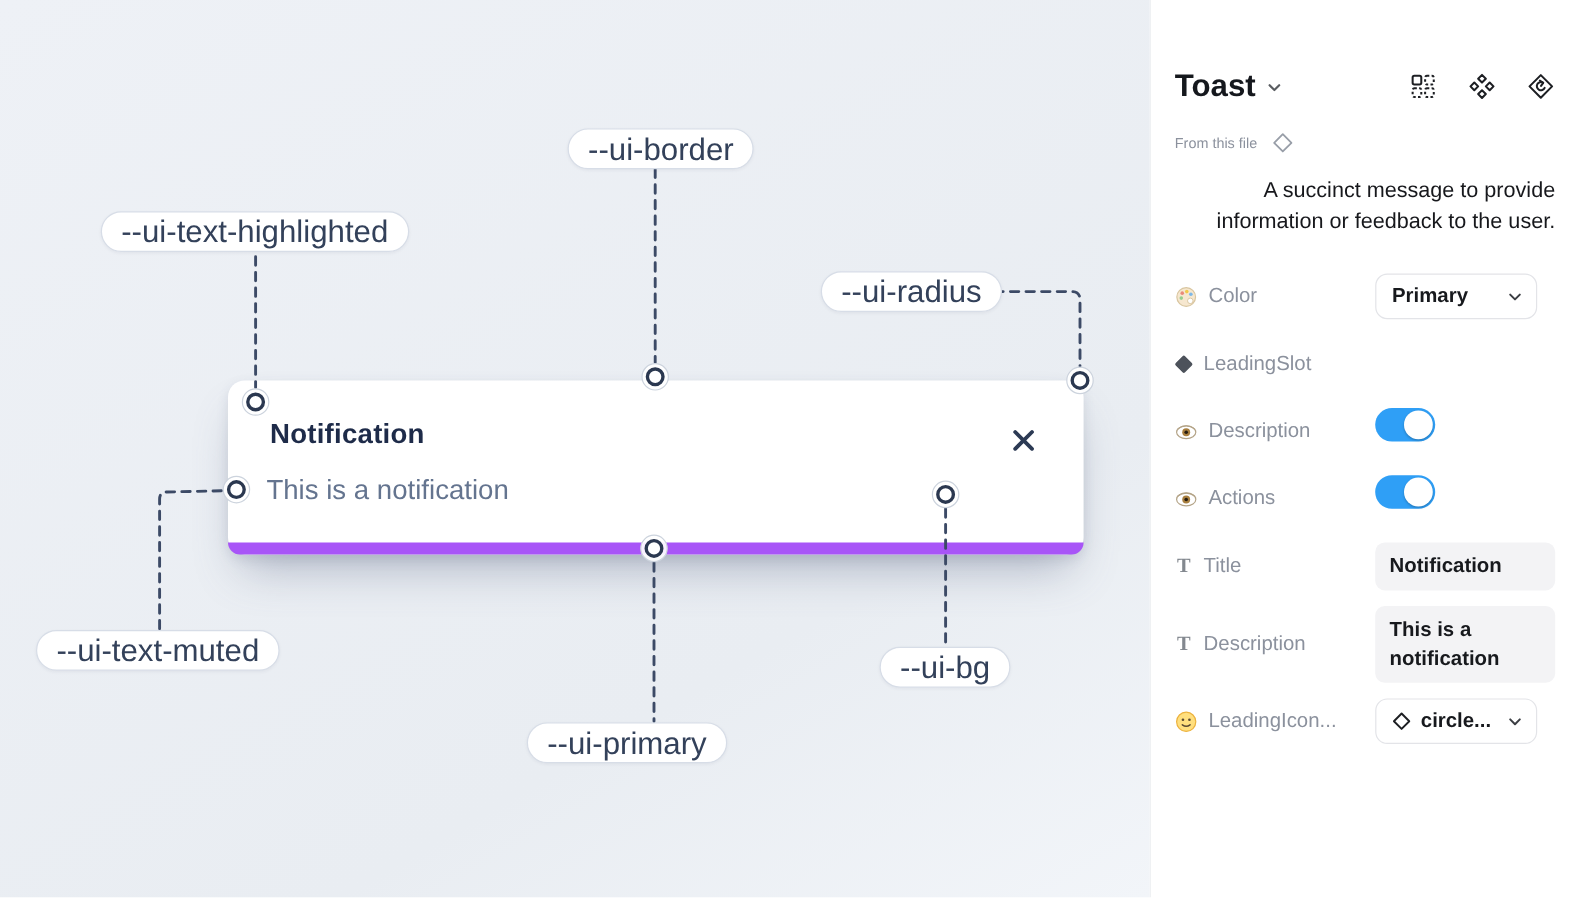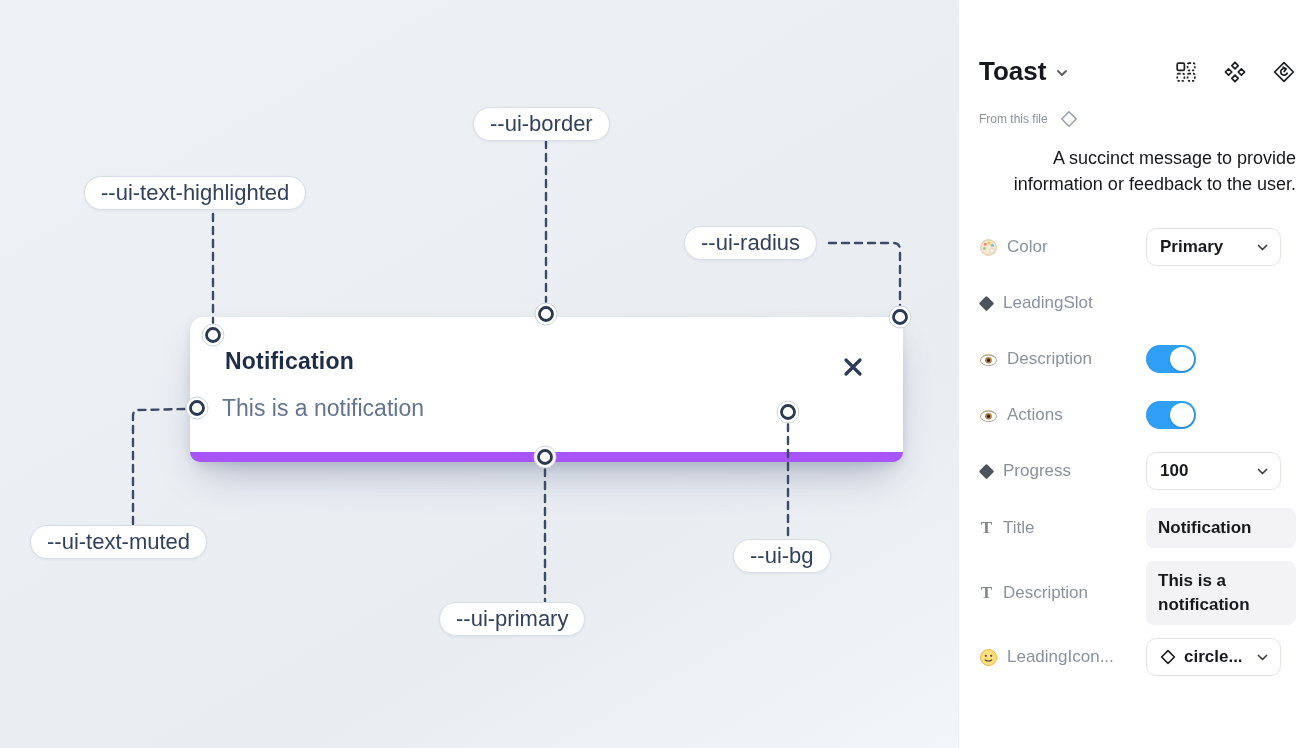--- a/index.html
+++ b/index.html
@@ -23,39 +23,39 @@
                     background:var(--primary-bar); border-radius:0 0 14px 14px; }
 
   .overlay { position:absolute; left:0; top:0; pointer-events:none; }
   .connector { stroke:var(--connector); stroke-width:2.4; stroke-dasharray:7 6;
                stroke-linecap:round; fill:none; }
   .node-halo { fill:#ffffff; fill-opacity:.92; stroke:#ccd3dd; stroke-width:1; }
   .node-ring { fill:#fff; stroke:var(--node-stroke); stroke-width:2.8; }
 
   .pill { position:absolute; height:34px; display:flex; align-items:center;
           padding:0 16px; background:#fff; border:1.5px solid #d7dde7; border-radius:17px;
-          color:var(--pill-text); font-size:22px; font-weight:500; white-space:nowrap;
+          color:var(--pill-text); font-size:26px; font-weight:500; white-space:nowrap;
           box-shadow:0 1px 3px rgba(30,40,60,.06); }
 
   
   .panel { width:354px; height:748px; background:#fff; border-left:1px solid #eceef1;
            padding:0 16px 0 20px; }
   .panel-header { display:flex; align-items:center; margin-top:56px; }
   .panel-title { font-size:26px; font-weight:700; color:#15181d; }
   .title-chevron { margin-left:10px; margin-top:3px; display:flex; cursor:pointer; }
   .header-icons { margin-left:auto; display:flex; gap:25px; align-items:center; }
   .hicon { width:24px; height:24px; background:none; border:none; padding:0; cursor:pointer;
            display:flex; align-items:center; justify-content:center; }
 
   .source-row { display:flex; align-items:center; gap:12px; margin-top:23px;
                 color:#8b919d; font-size:12px; }
   .panel-desc { margin-top:17px; font-size:18px; line-height:26px; color:#17181c; max-width:326px;text-align:right; }
 
   .rows { margin-top:31px; }
-  .prop-row { display:flex; align-items:center; min-height:38px; margin-bottom:18px;gap:21px; }
+  .prop-row { display:flex; min-height:38px; margin-bottom:18px;gap:21px; }
   .prop-row.tight { margin-bottom:13px; }
   .prop-label { flex:1; display:flex; align-items:center; gap:9px;
                 color:#8b919d; font-size:17px; white-space:nowrap; overflow:hidden; }
   .bullet-diamond { width:11px; height:11px; background:#4d525b; border-radius:1.5px;
                     transform:rotate(45deg); flex:0 0 auto; margin:0 2px; }
   .bullet-t { font-family:"Liberation Serif", serif; font-weight:700; font-size:17px;
               color:#83888f; width:15px; text-align:center; flex:0 0 auto; }
 
   .control { width:150px; flex:0 0 150px; }
   .select { display:flex; align-items:center; width:135px; height:38px; background:#fff;
@@ -235,34 +235,20 @@
           </svg>
           <span>Actions</span>
         </span>
         <span class="control">
           <button class="toggle">
               <span class="knob"></span>
             </button>
         </span>
       </div>
 
-      <div class="prop-row">
-        <span class="prop-label">
-          <span class="bullet-diamond"></span>
-          <span>Progress</span>
-        </span>
-        <span class="control">
-          <span class="select">
-            <span class="value">100</span>
-            <svg width="11" height="7" viewBox="0 0 11 7">
-                <path d="M1.5 1.5 L5.5 5.5 L9.5 1.5" stroke="#3c3f44" stroke-width="1.7" fill="none" stroke-linecap="round" stroke-linejoin="round"></path>
-              </svg>
-          </span>
-        </span>
-      </div>
 
       <div class="prop-row tight">
         <span class="prop-label">
           <span class="bullet-t">T</span>
           <span>Title</span>
         </span>
         <span class="control">
           <span class="textfield">Notification</span>
         </span>
       </div>

